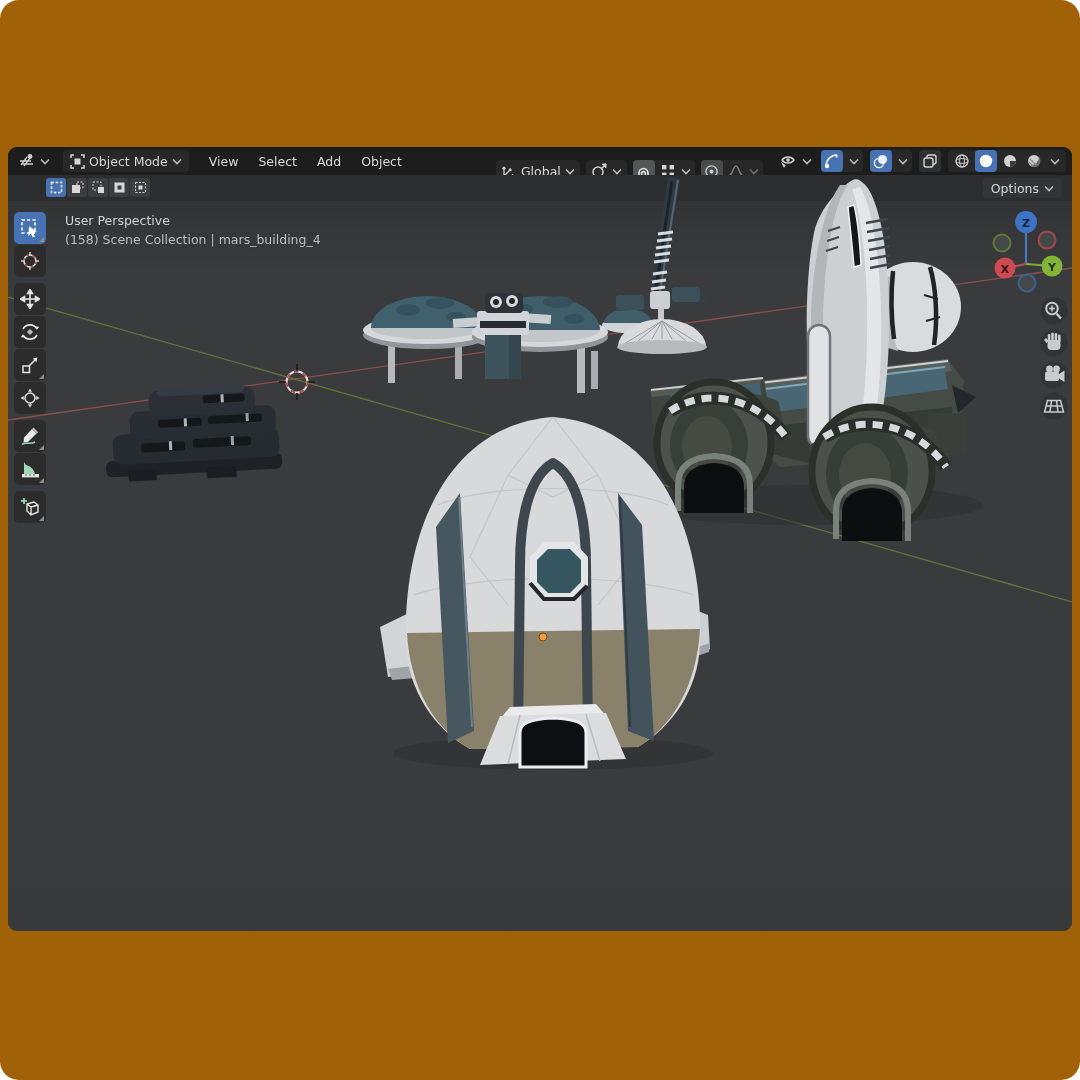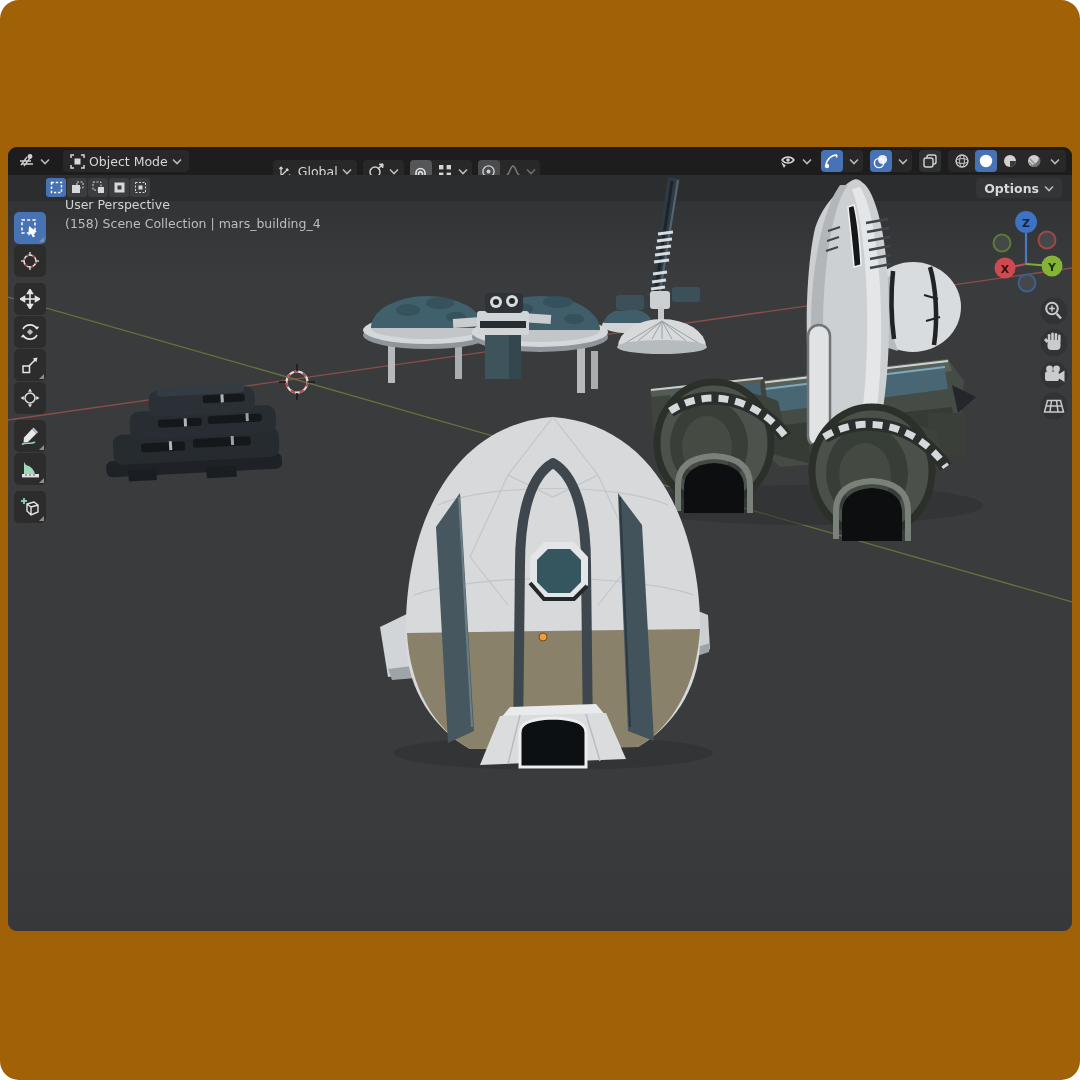--- a/index.html
+++ b/index.html
@@ -20,24 +20,24 @@
   .chev{width:10px;height:7px;flex:0 0 auto;}
   .chev path{stroke:#b9b9b9;stroke-width:1.6;fill:none;}
   .chev.dim path{stroke:#6e6e6e;}
   svg.ic{display:block;}
   
   .strip{position:absolute;left:0;top:28px;width:100%;height:26px;background:#2c2d2e;}
   .selmodes{position:absolute;left:38px;top:31px;display:flex;gap:1px;z-index:5;}
   .selmode{width:20px;height:19px;border-radius:3px;background:#3c3d3e;display:flex;align-items:center;justify-content:center;}
   .selmode.active{background:var(--accent-blue,#4772b3);}
   .optbtn{position:absolute;right:10px;top:31px;height:20px;display:flex;align-items:center;gap:5px;
-          padding:0 8px;border-radius:4px;background:#343536;color:#d8d8d8;font-size:12.5px;z-index:5;font-weight:bold;}
+          padding:0 8px;border-radius:4px;background:#343536;color:#d8d8d8;font-size:12.5px;z-index:5;}
   
   .scene{position:absolute;left:0;top:28px;width:1064px;height:756px;z-index:2;}
-  .ovtext{position:absolute;left:57px;top:48px;z-index:6;color:#d2d2d2;font-size:12.5px;line-height:19px;pointer-events:none;}
+  .ovtext{position:absolute;left:57px;top:64px;z-index:6;color:#d2d2d2;font-size:12.5px;line-height:19px;pointer-events:none;}
   .ovtext .l2{color:#bdbdbd;}
   
   .tbar{position:absolute;left:6px;top:65px;display:flex;flex-direction:column;gap:1px;z-index:6;}
   .tbtn{width:32px;height:32px;border-radius:5px;background:#2c2c2d;display:flex;align-items:center;justify-content:center;position:relative;}
   .tbtn.active{background:var(--accent-blue,#4772b3);}
   .tbtn.gap{margin-top:5px;}
   .tbtn.sub:after{content:"";position:absolute;right:2px;bottom:2px;border-style:solid;
                   border-width:0 0 5px 5px;border-color:transparent transparent #8e8e8e transparent;}
 </style>
 </head>
@@ -58,20 +58,34 @@
     </div>
     <div class="pill" style="margin-left:8px;padding:0 7px;">
       <svg class="ic" width="15" height="15" viewBox="0 0 15 15">
         <path d="M1,4 V1 H4 M11,1 H14 V4 M14,11 V14 H11 M4,14 H1 V11" stroke="#d8d8d8" stroke-width="1.5" fill="none"></path>
         <rect x="4.5" y="4.5" width="6" height="6" fill="#d8d8d8"></rect>
       </svg>
       <span>Object Mode</span>
       <svg class="chev" viewBox="0 0 10 7">
             <path d="M1,1.5 L5,5.5 L9,1.5"></path>
           </svg>
+    </div>
+    <div class="grp" style="margin-left:10px">
+      <div class="menu">
+            <span>View</span>
+          </div>
+      <div class="menu">
+            <span>Select</span>
+          </div>
+      <div class="menu">
+            <span>Add</span>
+          </div>
+      <div class="menu">
+            <span>Object</span>
+          </div>
     </div>
 
     <div class="grp" style="margin-left:84px;gap:6px;margin-top:20px;">
       <div class="pill">
         <svg class="ic" width="16" height="15" viewBox="0 0 16 15">
           <path d="M3,12 L3,3 M3,12 L13,12 M3,3 L1.5,5 M3,3 L4.5,5 M13,12 L11,10.5 M13,12 L11,13.5 M3,12 L10,5 M10,5 L7.8,5.3 M10,5 L9.7,7.2" stroke="#d0d0d0" stroke-width="1.3" fill="none"></path>
         </svg>
         <span>Global</span>
         <svg class="chev" viewBox="0 0 10 7">
               <path d="M1,1.5 L5,5.5 L9,1.5"></path>

